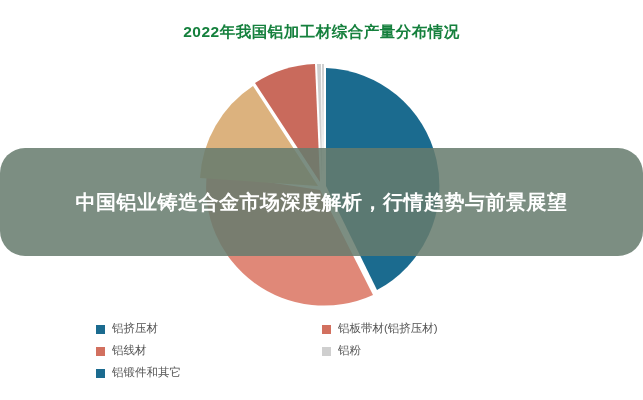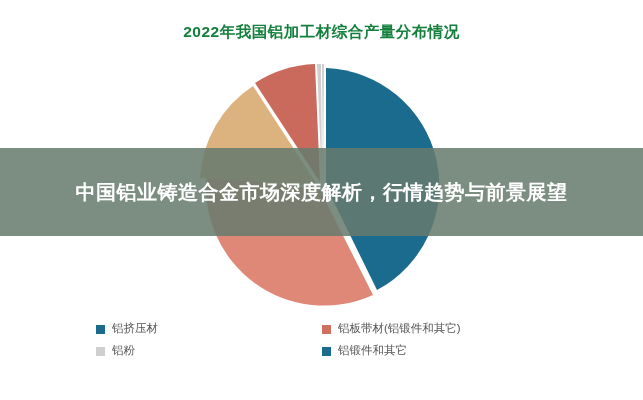--- a/index.html
+++ b/index.html
@@ -74,25 +74,26 @@
   }
   .legend-label {
     white-space: nowrap;
   }
   
   #overlay-band {
     position: absolute;
     left: 0;
     top: 148px;
     width: 643px;
-    height: 88px;
+    height: 108px;
     background: rgba(102, 124, 110, 0.86);
     display: flex;
     align-items: center;
     justify-content: center;
+    border-radius: 25px;
   }
   #overlay-text {
     width: 560px;
     text-align: center;
     color: #ffffff;
     font-size: 20px;
     font-weight: bold;
     line-height: 1.45;
     letter-spacing: 0.5px;
   }
@@ -121,21 +122,25 @@
     </svg>
   </div>
 
   <div id="legend">
     <div class="legend-item">
       <span class="legend-swatch" style="background:#1b6b8f"></span>
       <span class="legend-label">铝挤压材</span>
     </div>
     <div class="legend-item">
       <span class="legend-swatch" style="background:#d2705f"></span>
-      <span class="legend-label">铝板带材(铝锻件和其它)</span>
+      <span class="legend-label">铝板带材(铝挤压材)</span>
+    </div>
+    <div class="legend-item">
+      <span class="legend-swatch" style="background:#d2705f"></span>
+      <span class="legend-label">铝线材</span>
     </div>
     <div class="legend-item">
       <span class="legend-swatch" style="background:#cfcfcf"></span>
       <span class="legend-label">铝粉</span>
     </div>
     <div class="legend-item">
       <span class="legend-swatch" style="background:#1b6b8f"></span>
       <span class="legend-label">铝锻件和其它</span>
     </div>
   </div>

